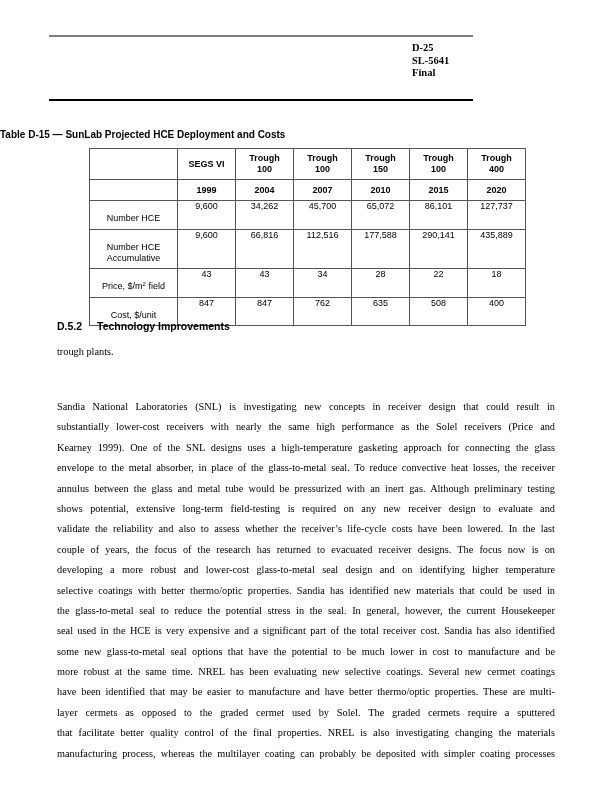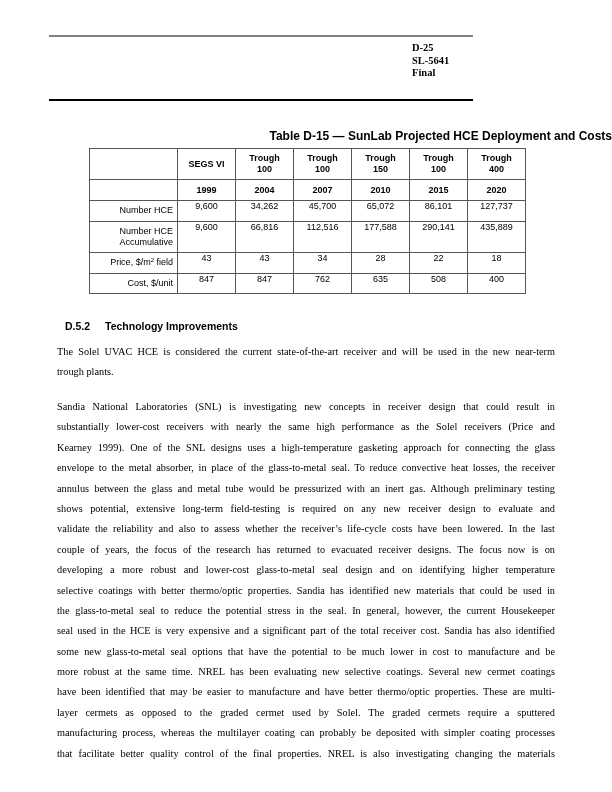--- a/index.html
+++ b/index.html
@@ -2,36 +2,36 @@
 <html><head>
 <meta charset="utf-8">
 <style>
   html, body { margin:0; padding:0; background:#ffffff; }
   body { width:612px; height:792px; position:relative; overflow:hidden; color:#000; }
   .hdr-rule-top { position:absolute; left:49px; top:35px; width:425px; height:2px; background:#7f7f7f; }
   .hdr-rule-bot { position:absolute; left:49px; top:99px; width:425px; height:2px; background:#000; }
   .hdr-rule-top, .hdr-rule-bot { width:424px; left:49px; }
   .running-head { position:absolute; left:412px; top:42px; font-family:"Liberation Serif", serif; font-weight:bold; font-size:10.5px; line-height:12.5px; }
   .running-head div { white-space:nowrap; }
-  .table-title { position:absolute; left:0; width:612px; top:129px; text-align:right; font-family:"Liberation Sans", sans-serif; font-weight:bold; font-size:12px; }
+  .table-title { position:absolute; left:0; width:612px; top:129px; text-align:left; font-family:"Liberation Sans", sans-serif; font-weight:bold; font-size:10px; }
   table.data { position:absolute; left:89px; top:148px; border-collapse:collapse; font-family:"Liberation Sans", sans-serif; font-size:9px; }
   table.data td, table.data th { border:1px solid #555; padding:0 4px; vertical-align:top; }
   table.data th { font-weight:bold; text-align:center; vertical-align:middle; line-height:11px; }
   table.data tr.h1 th { height:30px; }
   table.data tr.h2 th { height:20px; }
-  table.data td.lbl { text-align:right; padding-top:4px; line-height:11px; }
+  table.data td.lbl { text-align:center; padding-top:12px; line-height:11px; }
   table.data td.num { text-align:center; line-height:11px; }
   table.data tr.r1 td { height:16px; }
   table.data tr.r2 td { height:26px; }
   table.data tr.r3 td { height:16px; }
   table.data tr.r4 td { height:15px; }
   .col0 { width:79px; } .colN { width:49px; }
   sup { font-size:6px; vertical-align:top; line-height:6px; }
   .section-heading { position:absolute; left:57px; top:320px; font-family:"Liberation Sans", sans-serif; font-weight:bold; font-size:10.5px; white-space:nowrap; }
-  .section-heading .num { display:inline-block; width:40px;margin-left:8px; }
+  .section-heading .num { display:inline-block; width:40px; }
   .para { position:absolute; left:57px; width:498px; font-family:"Liberation Serif", serif; font-size:10.3px; line-height:20.4px; text-align:justify; }
   .para .line { display:block; white-space:nowrap; text-align:justify; text-align-last:justify; height:20.4px; }
   .para .line.last { text-align-last:left; }
 </style>
 </head>
 <body>
 
 <div class="hdr-rule-top"></div>
 <div class="running-head">
   <div>D-25</div>
@@ -99,36 +99,35 @@
     <td class="num">400</td>
   </tr>
 </tbody>
   </table>
 
 <div class="section-heading">
   <span class="num">D.5.2</span><span>Technology Improvements</span>
 </div>
 
 <div class="para" style="top:342px;">
-  <span class="line">The Solel UVAC HCE is considered the current state-of-the-art receiver and will be used in the new near-term</span>
   <span class="line last">trough plants.</span>
 </div>
 
 <div class="para" style="top:397px;">
   <span class="line">Sandia National Laboratories (SNL) is investigating new concepts in receiver design that could result in</span>
   <span class="line">substantially lower-cost receivers with nearly the same high performance as the Solel receivers (Price and</span>
   <span class="line">Kearney 1999). One of the SNL designs uses a high-temperature gasketing approach for connecting the glass</span>
   <span class="line">envelope to the metal absorber, in place of the glass-to-metal seal. To reduce convective heat losses, the receiver</span>
   <span class="line">annulus between the glass and metal tube would be pressurized with an inert gas. Although preliminary testing</span>
   <span class="line">shows potential, extensive long-term field-testing is required on any new receiver design to evaluate and</span>
   <span class="line">validate the reliability and also to assess whether the receiver’s life-cycle costs have been lowered. In the last</span>
   <span class="line">couple of years, the focus of the research has returned to evacuated receiver designs. The focus now is on</span>
   <span class="line">developing a more robust and lower-cost glass-to-metal seal design and on identifying higher temperature</span>
   <span class="line">selective coatings with better thermo/optic properties. Sandia has identified new materials that could be used in</span>
   <span class="line">the glass-to-metal seal to reduce the potential stress in the seal. In general, however, the current Housekeeper</span>
   <span class="line">seal used in the HCE is very expensive and a significant part of the total receiver cost. Sandia has also identified</span>
   <span class="line">some new glass-to-metal seal options that have the potential to be much lower in cost to manufacture and be</span>
   <span class="line">more robust at the same time. NREL has been evaluating new selective coatings. Several new cermet coatings</span>
   <span class="line">have been identified that may be easier to manufacture and have better thermo/optic properties. These are multi-</span>
   <span class="line">layer cermets as opposed to the graded cermet used by Solel. The graded cermets require a sputtered</span>
+  <span class="line">that facilitate better quality control of the final properties. NREL is also investigating changing the materials</span>
   <span class="line">manufacturing process, whereas the multilayer coating can probably be deposited with simpler coating processes</span>
-  <span class="line">that facilitate better quality control of the final properties. NREL is also investigating changing the materials</span>
 </div>
 
 </body></html>

